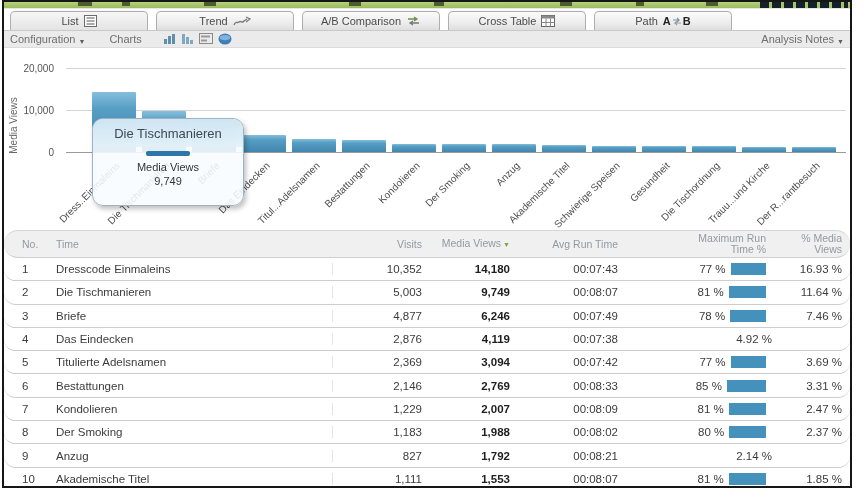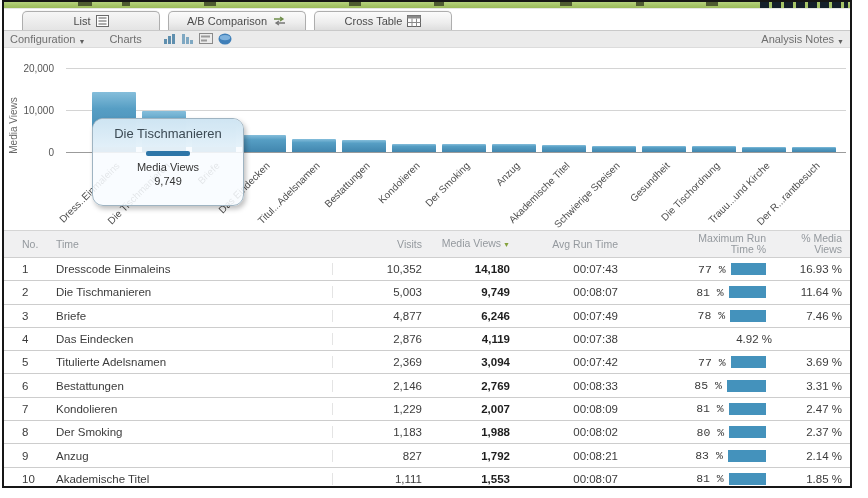--- a/index.html
+++ b/index.html
@@ -5,21 +5,21 @@
   * { margin:0; padding:0; box-sizing:border-box; }
   html,body { width:868px; height:498px; background:#fff; font-family:"Liberation Sans", sans-serif; overflow:hidden; }
   .frame { position:relative; margin-left:2px; width:850px; height:488px; border:2px solid #161616; background:#fff; overflow:hidden; }
 
   
   .strip { position:relative; height:7px; background:linear-gradient(180deg,#b6d27e 0%,#a6c468 55%,#9cbb5d 100%); border-bottom:1px solid #e7e7e7; }
   .strip .seg { position:absolute; top:0; height:4px; background:#4e5b31; }
   .strip .logo-frag { position:absolute; top:0; right:2px; width:88px; height:6px; background:repeating-linear-gradient(90deg,#15202b 0 9px,#a6c468 9px 12px); }
 
   
-  .tabbar { position:relative; height:21px; background:#fff; padding-left:18px; display:flex; align-items:flex-end; }
+  .tabbar { position:relative; height:21px; background:#fff; padding-left:6px; display:flex; align-items:flex-end; }
   .tab { width:138px; height:19px; margin-right:8px; border:1px solid #aeaeae; border-bottom:none; border-radius:5px 5px 0 0;
          background:linear-gradient(180deg,#fbfbfb 0%,#ededed 60%,#dedede 100%);
          display:flex; align-items:center; justify-content:center; gap:5px;
          font-size:11px; color:#4c4c4c; cursor:pointer; box-shadow:0 -1px 1px rgba(0,0,0,0.04); }
   .tab.active { background:linear-gradient(180deg,#f6f6f6 0%,#e4e4e4 100%); }
   .tab .ticon { display:inline-flex; align-items:center; }
   .path-ab { font-weight:bold; color:#222; font-size:11px; display:inline-flex; align-items:center; gap:1px; }
 
   
   .toolbar { height:18px; background:#ebebeb; border-top:1px solid #c9c9c9; border-bottom:1px solid #dcdcdc;
@@ -48,33 +48,33 @@
              background:rgba(248,252,255,0.88); border:1px solid #9fb4c2; box-shadow:2px 3px 5px rgba(0,0,0,0.25);
              overflow:hidden; z-index:5; text-align:center; }
   .tt-head { height:28px; background:linear-gradient(180deg,rgba(205,228,242,0.95),rgba(226,240,249,0.9));
              display:flex; align-items:center; justify-content:center; font-size:13px; color:#3c4a54; }
   .tt-bar { width:44px; height:5px; background:#2e76a8; border-radius:2px; margin:4px auto 5px; }
   .tt-metric { font-size:11px; color:#333; }
   .tt-value { font-size:11px; color:#333; margin-top:2px; }
 
   
   .dtable { position:relative; background:#fff; }
-  .trow { display:grid; grid-template-columns:38px 1fr 94px 88px 108px 158px 70px; align-items:center; }
+  .trow { display:grid; grid-template-columns:38px 1fr 94px 88px 108px 158px 70px; align-items:center;border-radius:14px; }
   .thead { height:28px; background:#f0f0f1; border-top:1px solid #d5d5d5; border-bottom:1px solid #cfcfcf;
            font-size:10.5px; color:#94999e; }
   .thead .cell { line-height:11px; }
   .drow { height:23.3px; border-bottom:1px solid #cdcdcd; font-size:11.5px; color:#3c3c3c; background:#fff; cursor:pointer; }
   .cell { padding:0 4px; white-space:pre-line; }
   .c-no { padding-left:18px; }
   .c-media { padding-left:14px; }
   .c-r { text-align:right; }
   .c-visits { border-left:1px solid #e4e4e4; }
   .c-mv b { color:#1e1e1e; }
   .sort-arrow { color:#85a23c; font-size:7px; margin-left:2px; }
-  .c-max { display:flex; justify-content:flex-end; align-items:center; gap:5px; padding-right:14px;font-family:Liberation Mono, monospace; }
+  .c-max { display:flex; justify-content:flex-end; align-items:center; gap:5px; padding-right:14px; }
   .mrt-bar { height:12px; background:#4492bc; }
   .c-pct { padding-right:8px; }
 </style>
 </head>
 <body>
 
 <div class="frame">
 
   <div class="strip">
     <div class="seg" style="left:74px;width:14px"></div>
@@ -94,38 +94,60 @@
         <span class="ticon">
           <svg width="13" height="12" viewBox="0 0 13 12">
             <rect x="0.5" y="0.5" width="12" height="11" fill="#fdfdfd" stroke="#6b6b6b"></rect>
             <line x1="2.5" y1="3" x2="10.5" y2="3" stroke="#5a5a5a"></line>
             <line x1="2.5" y1="6" x2="10.5" y2="6" stroke="#5a5a5a"></line>
             <line x1="2.5" y1="9" x2="10.5" y2="9" stroke="#5a5a5a"></line>
           </svg>
         </span>
       </div>
       <div class="tab">
+        <span>Trend</span>
+        <span class="ticon">
+          <svg width="18" height="11" viewBox="0 0 18 11">
+            <path d="M1 9 C3 4 4 8 6 6 C8 4 9 8 11 5 L14 3" fill="none" stroke="#7a7a7a" stroke-width="1.4"></path>
+            <path d="M13 1 L17 3 L13 6" fill="none" stroke="#7a7a7a" stroke-width="1.2"></path>
+          </svg>
+        </span>
+      </div>
+      <div class="tab">
         <span>A/B Comparison</span>
         <span class="ticon">
           <svg width="15" height="10" viewBox="0 0 15 10">
             <path d="M2 3 L10 3 M8 1 L11 3 L8 5" fill="none" stroke="#6f8e4a" stroke-width="1.3"></path>
             <path d="M13 7 L5 7 M7 5 L4 7 L7 9" fill="none" stroke="#777" stroke-width="1.3"></path>
           </svg>
         </span>
       </div>
       <div class="tab">
         <span>Cross Table</span>
         <span class="ticon">
           <svg width="14" height="12" viewBox="0 0 14 12">
             <rect x="0.5" y="0.5" width="13" height="11" fill="#fdfdfd" stroke="#666"></rect>
             <rect x="0.5" y="0.5" width="13" height="3" fill="#8a8a8a"></rect>
             <line x1="5" y1="3.5" x2="5" y2="11.5" stroke="#888"></line>
             <line x1="9.5" y1="3.5" x2="9.5" y2="11.5" stroke="#888"></line>
             <line x1="0.5" y1="7.5" x2="13.5" y2="7.5" stroke="#888"></line>
           </svg>
+        </span>
+      </div>
+      <div class="tab">
+        <span>Path</span>
+        <span class="ticon">
+          <span class="path-ab">
+            <span>A</span>
+            <svg width="10" height="9" viewBox="0 0 10 9">
+              <path d="M1 3 L7 3 L5 1 M7 3 L5 5" fill="none" stroke="#6d97b5" stroke-width="1.1"></path>
+              <path d="M9 6 L3 6 L5 4 M3 6 L5 8" fill="none" stroke="#9a9a9a" stroke-width="1.1"></path>
+            </svg>
+            <span>B</span>
+          </span>
         </span>
       </div>
     </div>
 
   <div class="toolbar">
     <span class="tb-item">
       <span>Configuration</span>
       <span class="tb-arrow">▼</span>
     </span>
     <span class="tb-charts">
@@ -297,21 +319,20 @@
           <div class="cell c-r">00:08:02</div>
           <div class="cell c-r c-max"><span>80 %</span><span class="mrt-bar" style="width: 36.8px;"></span></div>
           <div class="cell c-r c-pct">2.37 %</div>
         </div>
         <div class="trow drow">
           <div class="cell c-no">9</div>
           <div class="cell c-media">Anzug</div>
           <div class="cell c-r c-visits">827</div>
           <div class="cell c-r c-mv"><b>1,792</b></div>
           <div class="cell c-r">00:08:21</div>
-          <div class="cell c-r c-max"><span>83 %</span><span class="mrt-bar" style="width: 38.18px;"></span></div>
           <div class="cell c-r c-pct">2.14 %</div>
         </div>
         <div class="trow drow">
           <div class="cell c-no">10</div>
           <div class="cell c-media">Akademische Titel</div>
           <div class="cell c-r c-visits">1,111</div>
           <div class="cell c-r c-mv"><b>1,553</b></div>
           <div class="cell c-r">00:08:07</div>
           <div class="cell c-r c-max"><span>81 %</span><span class="mrt-bar" style="width: 37.26px;"></span></div>
           <div class="cell c-r c-pct">1.85 %</div>

